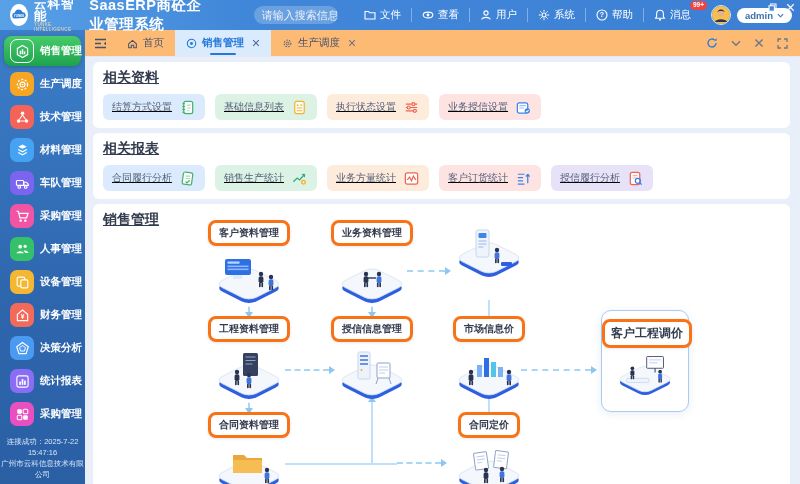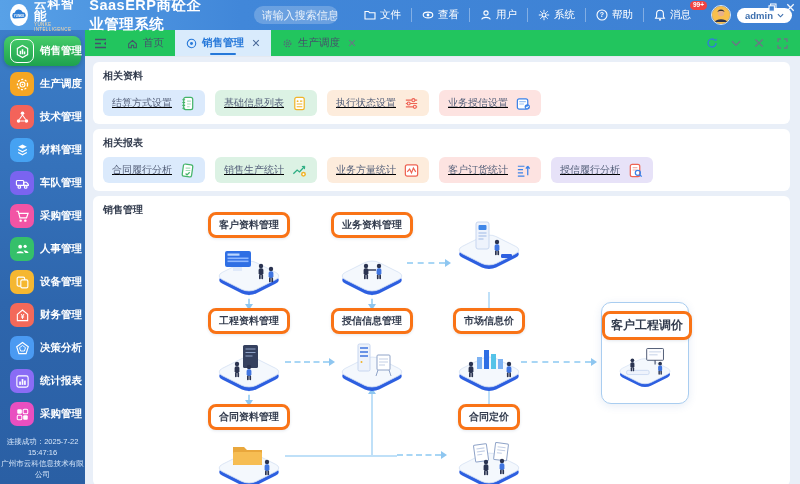--- a/index.html
+++ b/index.html
@@ -39,34 +39,34 @@
     border-radius:8px; cursor:pointer; }
   .side-item .si { width:24px; height:24px; border-radius:7px; flex:none; display:flex; align-items:center; justify-content:center; }
   .side-item .sl { font-size:10.5px; font-weight:bold; color:#fff; white-space:nowrap; }
   .side-item.active { background:linear-gradient(180deg,#46cc6a,#1ea24d); box-shadow:0 1px 4px rgba(0,60,20,.3); }
   .side-item.active .si { background:transparent; border:1.5px solid #fff; }.c2{background:#f6a623}.c3{background:#f3635a}.c4{background:#46a2f2}
   .c5{background:#7a64f0}.c6{background:#f254a5}.c7{background:#35c06a}.c8{background:#f5b731}
   .c9{background:#f3695a}.c10{background:#4a9af2}.c11{background:#8a6cf5}.c12{background:#e94fc0}
   .side-status { position:absolute; left:0; bottom:4px; width:100%; text-align:center; color:#d9e8fb; font-size:7.5px; line-height:11px; }
 
   
-  .tabbar { position:absolute; left:85px; top:30px; width:715px; height:27px; background:#22c55e;
+  .tabbar { position:absolute; left:85px; top:30px; width:715px; height:27px; background:#fdba74;
     border-bottom:1px solid #e4e9f1; display:flex; align-items:center; z-index:3; }
   .collapse-btn { padding:0 9px; cursor:pointer; display:flex; align-items:center; }
   .tab { display:flex; align-items:center; gap:5px; height:100%; padding:0 11px; font-size:10.5px; color:#45516b; cursor:pointer; position:relative; white-space:nowrap; }
   .tab .tclose { margin-left:3px; display:flex; cursor:pointer; }
   .tab.active { background:#d9ebfc; color:#2678d9; font-weight:bold; }
   .tab.active::after { content:""; position:absolute; left:50%; transform:translateX(-50%); bottom:1px; width:26px; height:2.5px; background:#2678d9; border-radius:2px; }
   .tab-right { margin-left:auto; display:flex; align-items:center; gap:13px; padding-right:12px; }
   .tab-right .tri { cursor:pointer; display:flex; }
 
   
   .content { position:absolute; left:85px; top:57px; width:715px; height:427px; padding:5px 10px 8px 8px; }
   .panel { background:#fff; border-radius:6px; padding:7px 10px 8px 10px; margin-bottom:5px; }
-  .panel-title { font-size:10px; font-weight:bold; color:#333c4e; margin-bottom:7px; }
+  .panel-title { font-size:14px; font-weight:bold; color:#333c4e; margin-bottom:7px;text-decoration:underline; }
   .chip-row { display:flex; gap:10px; }
   .chip { height:26px; border-radius:6px; display:inline-flex; align-items:center; gap:7px; padding:0 9px; cursor:pointer;text-decoration:underline; }
   .chip .chip-label { font-size:10px; color:#55607a; }
   .bg-blue{background:#dbeafc}.bg-green{background:#dcf2e4}.bg-orange{background:#fdecdc}
   .bg-red{background:#fde3e1}.bg-purple{background:#e7e2f8}
 
   
   .panel.flow { position:relative; height:290px; margin-bottom:0; overflow:hidden; }
   .fnode { position:absolute; width:120px; text-align:center; cursor:pointer; }
   .nlabel { display:inline-block; background:#fff; border:3px solid #f97316; border-radius:8px;

